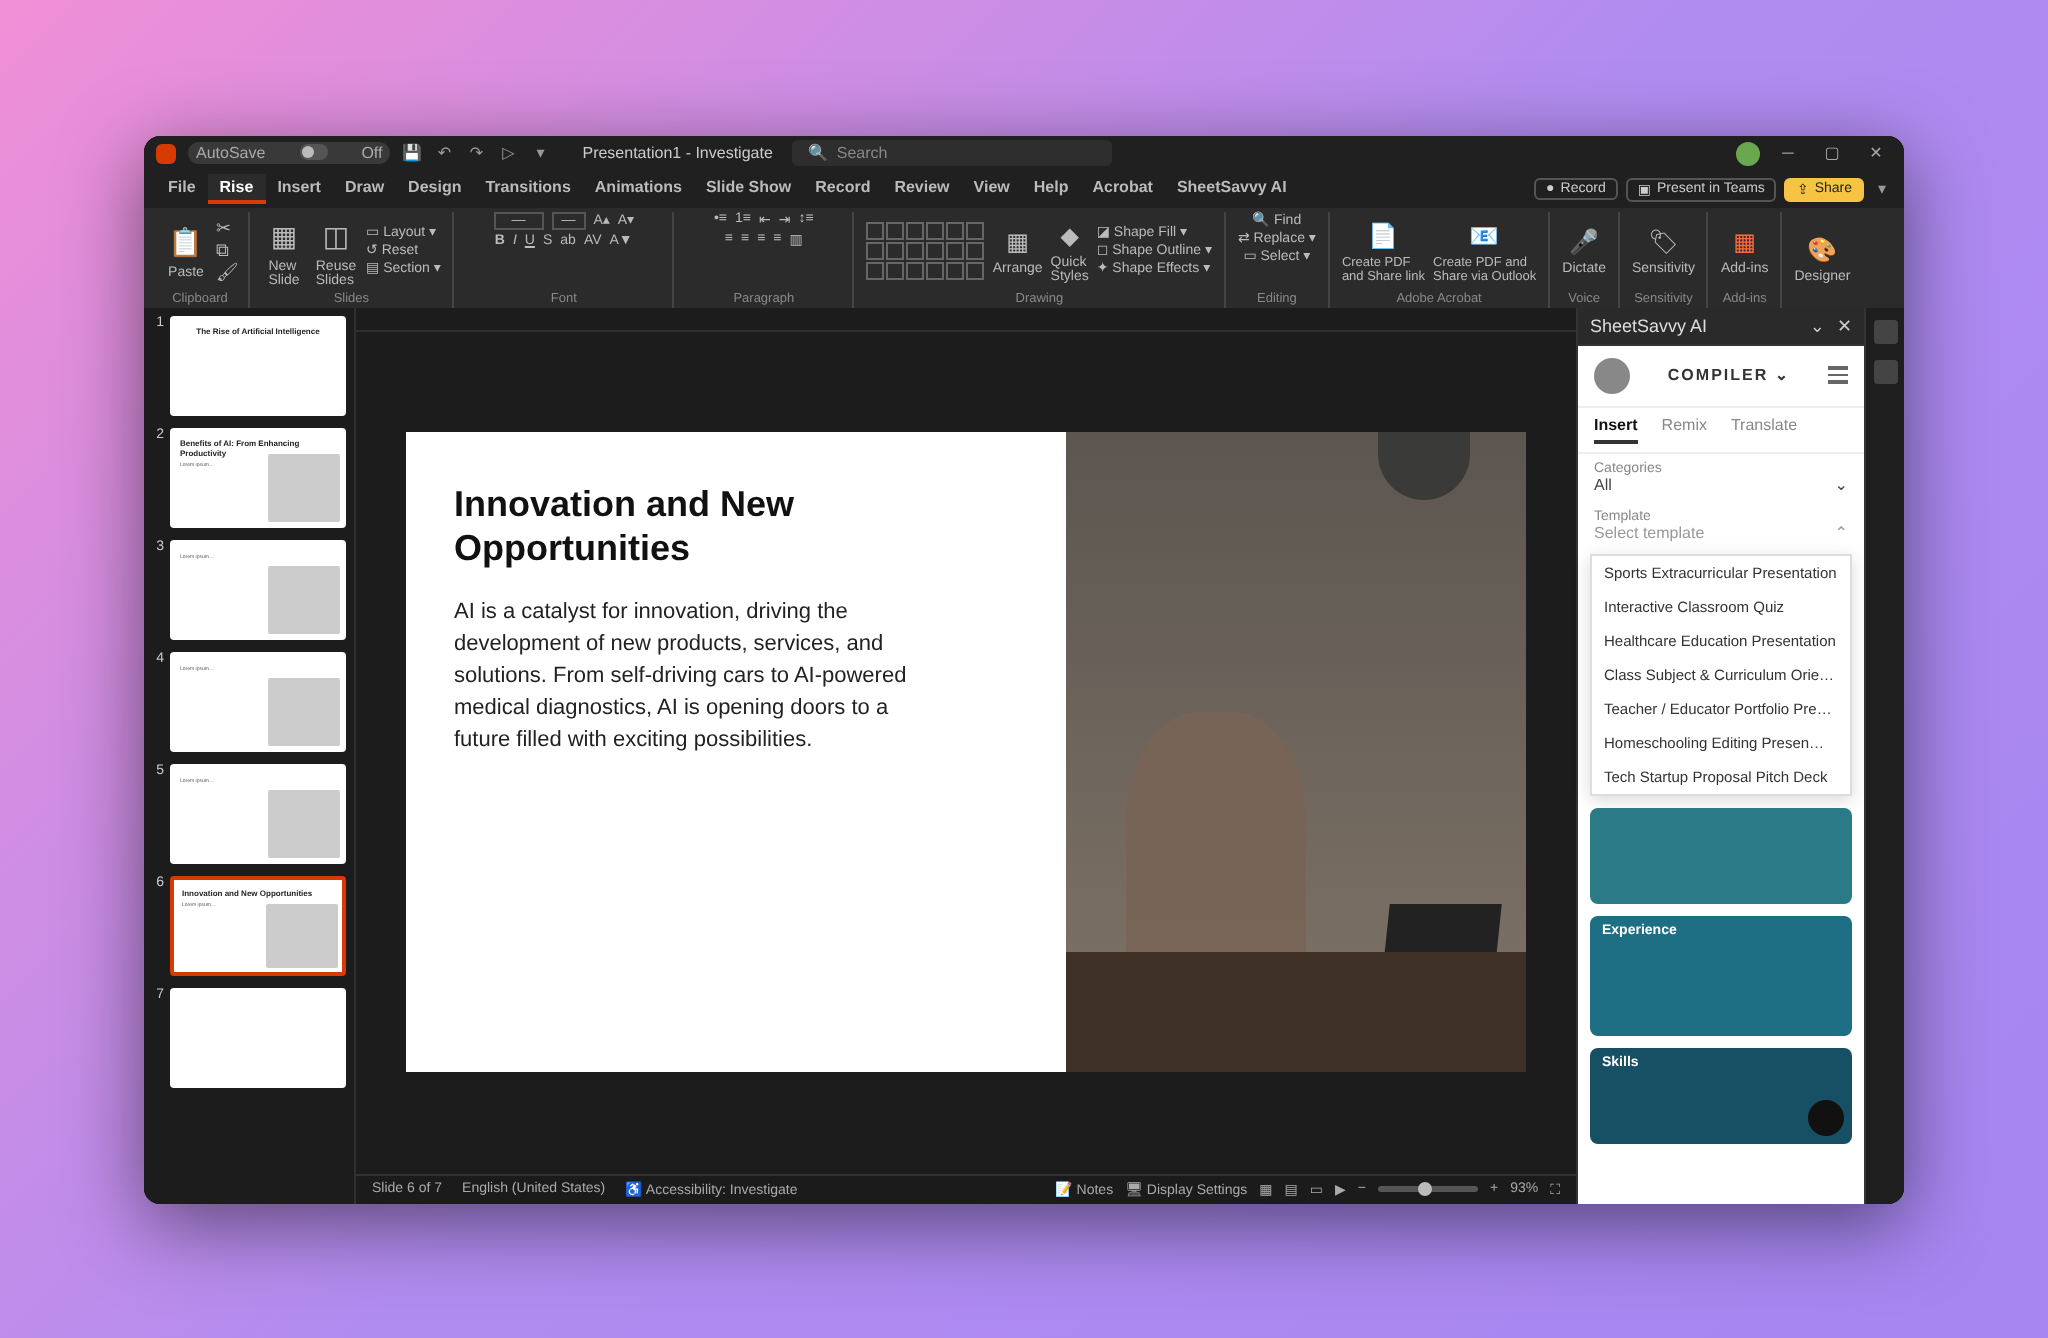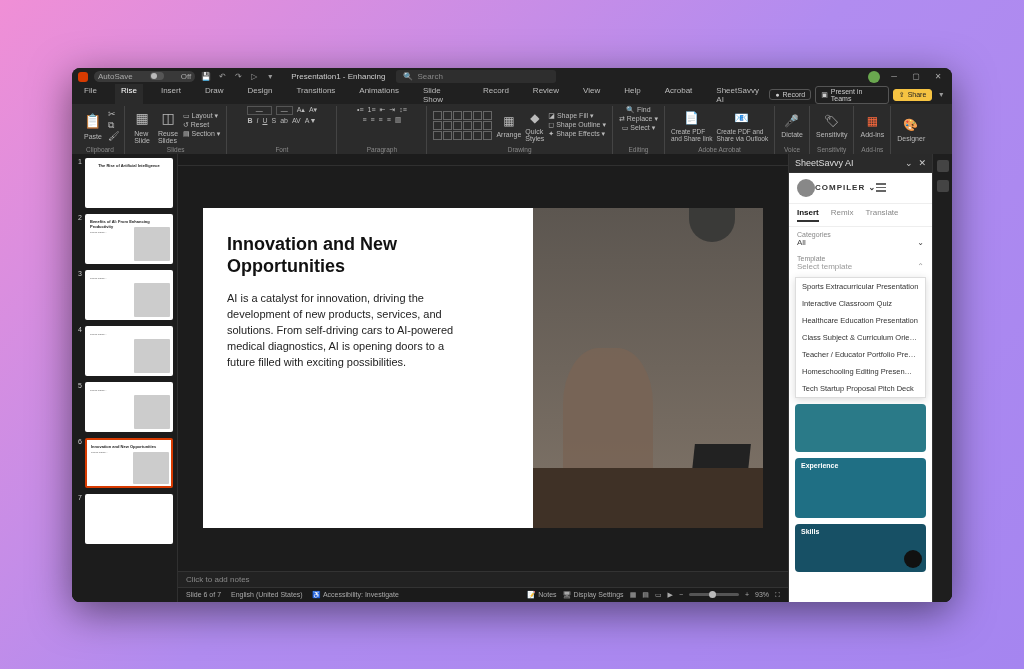--- a/index.html
+++ b/index.html
@@ -37,21 +37,21 @@
   .titlebar .center{flex:1;display:flex;align-items:center;gap:10px;justify-content:flex-start;margin-left:10px;}
   .doc-title{color:#ccc;font-size:8px;}
   .search-box{background:#2e2e2e;border-radius:3px;padding:2px 8px;width:160px;display:flex;align-items:center;gap:4px;color:#888;font-size:8px;}
   .titlebar .right{display:flex;align-items:center;gap:6px;}
   .user-name{font-size:8px;color:#bbb;margin-top:40px;}
   .avatar{width:12px;height:12px;border-radius:50%;background:#6aa84f;}
   .win-ctrl{width:16px;height:12px;display:flex;align-items:center;justify-content:center;color:#aaa;}
 
   
   .tabbar{height:18px;background:#202020;display:flex;align-items:center;gap:0;padding:0 6px;font-size:8px;color:#bbb;}
-  .tabbar .tabs{display:flex;gap:12px;}
+  .tabbar .tabs{display:flex;gap:0;font-weight:bold;}
   .tab{padding:2px 6px;cursor:pointer;}
   .tab.active{background:#2b2b2b;border-bottom:2px solid #d83b01;color:#fff;}
   .tabbar .right-buttons{margin-left:auto;display:flex;gap:4px;align-items:center;}
   .pill{display:inline-flex;align-items:center;gap:3px;border:1px solid #555;border-radius:3px;padding:1px 5px;font-size:7px;color:#ccc;}
   .pill.share{background:#f6c342;border-color:#f6c342;color:#222;}
 
   
   .ribbon{height:50px;background:#2b2b2b;display:flex;align-items:stretch;padding:2px 4px 0;font-size:7px;color:#bbb;gap:0;}
   .group{border-right:1px solid #444;display:flex;flex-direction:column;padding:0 6px 1px;justify-content:space-between;}
   .group-content{display:flex;align-items:center;gap:4px;flex:1;}
@@ -94,21 +94,21 @@
   .status-bar{height:15px;background:#1b1b1b;border-top:1px solid #333;display:flex;align-items:center;padding:0 8px;font-size:7px;color:#aaa;gap:10px;}
   .status-bar .right{margin-left:auto;display:flex;align-items:center;gap:6px;}
   .zoom-slider{width:50px;height:3px;background:#555;position:relative;border-radius:2px;}
   .zoom-slider::after{content:"";position:absolute;left:40%;top:-2px;width:7px;height:7px;border-radius:50%;background:#bbb;}
 
   
   .side-panel{width:144px;background:#fff;color:#222;display:flex;flex-direction:column;border-left:1px solid #333;}
   .panel-hdr{background:#2a2a2a;color:#ddd;font-size:9px;padding:4px 6px;display:flex;align-items:center;gap:6px;border-bottom:1px solid #333;}
   .panel-hdr .gap{flex:1;}
   .xbtn{color:#ccc;cursor:pointer;font-size:9px;}
-  .compiler-row{display:flex;align-items:center;padding:6px 8px;border-bottom:1px solid #eee;}
+  .compiler-row{display:flex;align-items:center;justify-content:space-between;padding:6px 8px;border-bottom:1px solid #eee;}
   .compiler-logo{width:18px;height:18px;border-radius:50%;background:#888;}
   .compiler-label{font-size:8px;letter-spacing:1px;color:#333;font-weight:600;}
   .hamburger{display:flex;flex-direction:column;gap:2px;}
   .hamburger span{width:10px;height:1.5px;background:#666;}
   .panel-tabs{display:flex;gap:12px;padding:4px 8px;font-size:8px;color:#888;border-bottom:1px solid #eee;}
   .panel-tabs .pt{padding-bottom:3px;cursor:pointer;}
   .panel-tabs .pt.active{color:#111;border-bottom:2px solid #333;font-weight:600;}
   .field{padding:4px 8px;font-size:8px;color:#666;}
   .field .flabel{font-size:7px;color:#888;}
   .field .fvalue{font-size:8px;color:#444;display:flex;justify-content:space-between;align-items:center;}
@@ -139,21 +139,21 @@
         <span class="toggle-switch"></span>
         <span>Off</span>
       </span>
       <span class="qat-icon">💾</span>
       <span class="qat-icon">↶</span>
       <span class="qat-icon">↷</span>
       <span class="qat-icon">▷</span>
       <span class="qat-icon">▾</span>
     </div>
     <div class="center">
-      <span class="doc-title">Presentation1 - Enhancing</span>
+      <span class="doc-title">Presentation1 - Investigate</span>
       <div class="search-box">
         <span>🔍</span>
         <span>Search</span>
       </div>
     </div>
     <div class="right">
       <span class="user-name">Saad Muzaffar</span>
       <span class="avatar"></span>
       <span class="win-ctrl">─</span>
       <span class="win-ctrl">▢</span>
@@ -434,23 +434,20 @@
             <div class="slide-text">AI is a catalyst for innovation, driving the development of new products, services, and solutions. From self-driving cars to AI-powered medical diagnostics, AI is opening doors to a future filled with exciting possibilities.</div>
           </div>
           <div class="slide-right">
             <div class="lamp"></div>
             <div class="person"></div>
             <div class="laptop"></div>
             <div class="desk"></div>
           </div>
         </div>
       </div>
-      <div class="notes-pane">
-        <span>Click to add notes</span>
-      </div>
       <div class="status-bar">
         <span>Slide 6 of 7</span>
         <span>English (United States)</span>
         <span>♿ <span>Accessibility: Investigate</span></span>
         <div class="right">
           <span>📝 <span>Notes</span></span>
           <span>🖥 <span>Display Settings</span></span>
           <span>▦</span>
           <span>▤</span>
           <span>▭</span>

